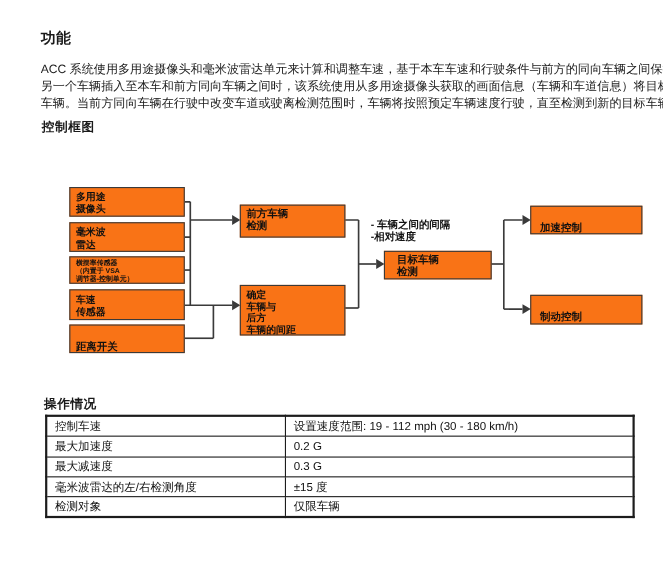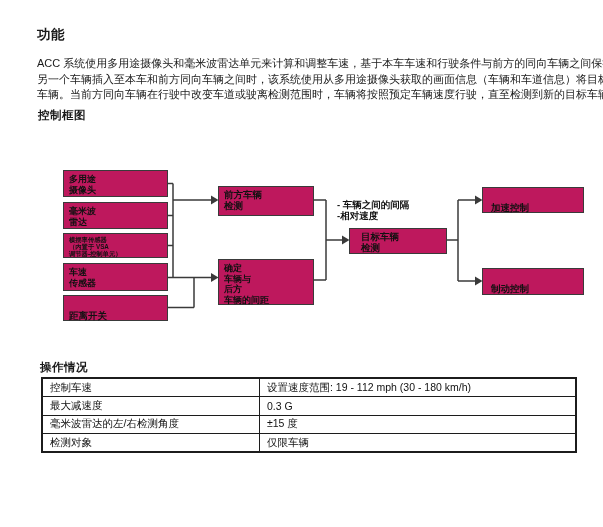--- a/index.html
+++ b/index.html
@@ -8,21 +8,21 @@
     font-family:"Liberation Sans","DejaVu Sans",sans-serif;color:#1a1a1a;
     overflow:hidden;
   }
   .abs{position:absolute;}
   .h1{font-size:13.5px;font-weight:bold;letter-spacing:.5px;}
   .h2{font-size:11.5px;font-weight:bold;letter-spacing:.5px;}
   .para{font-size:11px;line-height:15.5px;white-space:nowrap;width:566px;overflow:hidden;}
   .para div{overflow:hidden;}
   
   .dbox{
-    position:absolute;border:1.4px solid #3a3a3a;background:#be185d;
+    position:absolute;border:1.4px solid #3a3a3a;background:#f97316;
     font-size:9px;font-weight:bold;line-height:10.5px;
     white-space:pre-line;padding:3px 2px 0 5px;box-sizing:border-box;color:#111;
   }
   .dbox.center{display:flex;align-items:center;padding-top:16px;font-size:9.5px;}
   .dbox.small{font-size:6.3px;line-height:7.2px;padding-top:2px;}
   .annot{
     position:absolute;font-size:9.5px;font-weight:bold;line-height:10.5px;
     white-space:pre-line;color:#111;
   }
   svg.wires{position:absolute;left:0;top:160px;}
@@ -111,20 +111,24 @@
 
   <div class="abs h2" style="left:40px;top:360px;">操作情况</div>
 
   <table class="spec">
     <tbody>
         <tr>
       <td class="c1">控制车速</td>
       <td>设置速度范围: 19 - 112 mph (30 - 180 km/h)</td>
     </tr>
     <tr>
+      <td class="c1">最大加速度</td>
+      <td>0.2 G</td>
+    </tr>
+    <tr>
       <td class="c1">最大减速度</td>
       <td>0.3 G</td>
     </tr>
     <tr>
       <td class="c1">毫米波雷达的左/右检测角度</td>
       <td>±15 度</td>
     </tr>
     <tr>
       <td class="c1">检测对象</td>
       <td>仅限车辆</td>

